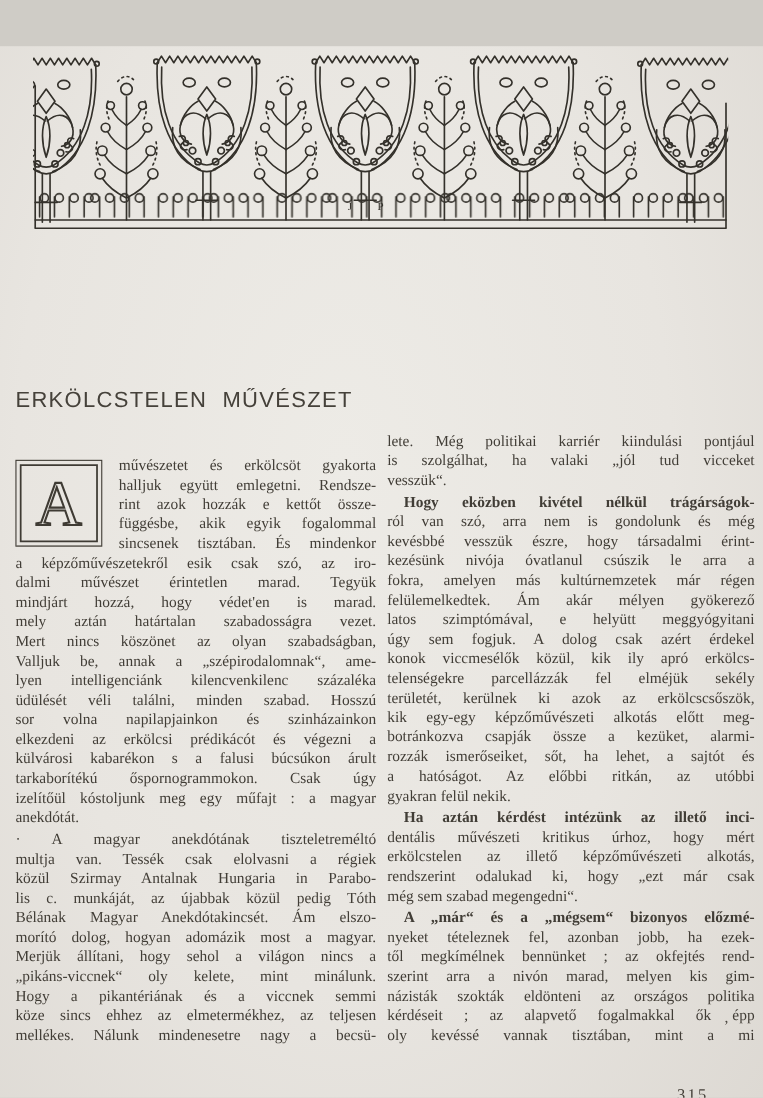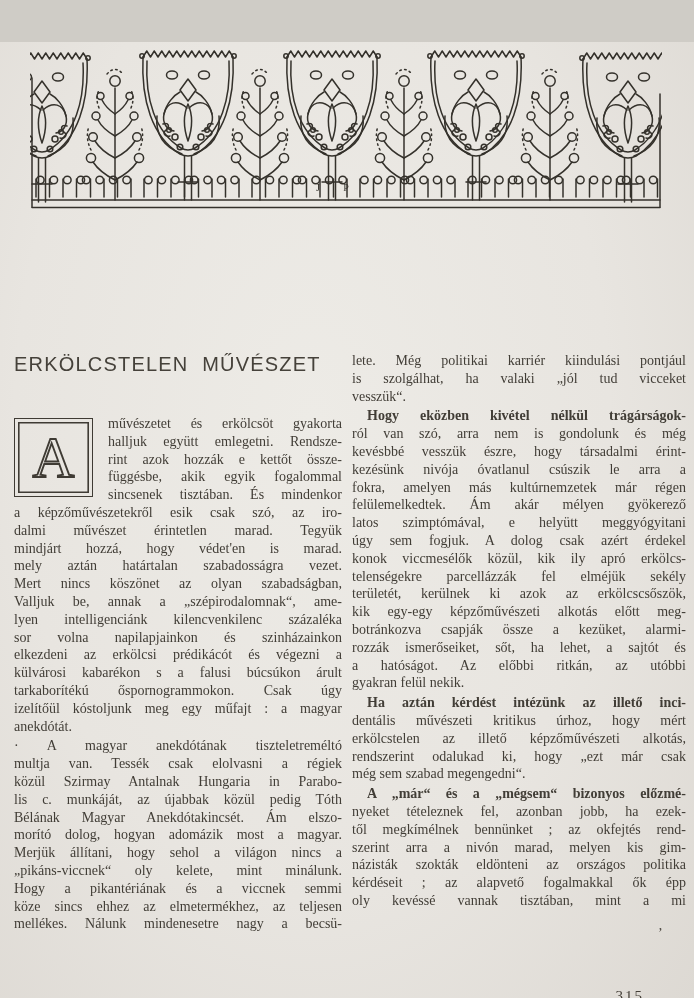--- a/index.html
+++ b/index.html
@@ -13,21 +13,21 @@
     background:radial-gradient(ellipse at 45% 38%, #edebe6 0%, #e8e5e0 55%, #dcd8d2 100%);
     color:#403c35;
   }
   .ornament {
     display:block; margin:42px 0 0 30px;
     stroke:#34312b; fill:none; stroke-width:1.5; stroke-linecap:round; stroke-linejoin:round;
   }
   .ornament .dot { stroke-dasharray:1.6 3.4; }
   .ornament .mono { font-family:"Liberation Serif",serif; font-size:10px; fill:#34312b; stroke:none; }
   .columns {
-    display:flex; gap:10px; margin:140px 8px 0 14px; align-items:flex-start;
+    display:flex; gap:10px; margin:140px 8px 0 14px; align-items:flex-end;
   }
   .col-left { width:328px; }
   .col-right { width:334px; }
   .title {
     font-family:"Liberation Sans", sans-serif;
     font-size:20px; font-weight:400; letter-spacing:1.2px; word-spacing:7px;
     color:#45413a; margin:0 0 38px 0; line-height:25px;
   }
   .body-text { font-size:14px; line-height:17.8px; color:#413d36; }
   .para { margin:0 0 2px 0; }
@@ -166,20 +166,21 @@
             <div class="tline">rint azok hozzák e kettőt össze-</div>
             <div class="tline">függésbe, akik egyik fogalommal</div>
             <div class="tline">sincsenek tisztában. És mindenkor</div>
             <div class="tline">a képzőművészetekről esik csak szó, az iro-</div>
             <div class="tline">dalmi művészet érintetlen marad. Tegyük</div>
             <div class="tline">mindjárt hozzá, hogy védet'en is marad.</div>
             <div class="tline">mely aztán határtalan szabadosságra vezet.</div>
             <div class="tline">Mert nincs köszönet az olyan szabadságban,</div>
             <div class="tline">Valljuk be, annak a „szépirodalomnak“, ame-</div>
             <div class="tline">lyen intelligenciánk kilencvenkilenc százaléka</div>
+            <div class="tline">üdülését véli találni, minden szabad. Hosszú</div>
             <div class="tline">sor volna napilapjainkon és szinházainkon</div>
             <div class="tline">elkezdeni az erkölcsi prédikácót és végezni a</div>
             <div class="tline">külvárosi kabarékon s a falusi búcsúkon árult</div>
             <div class="tline">tarkaborítékú őspornogrammokon. Csak úgy</div>
             <div class="tline">izelítőül kóstoljunk meg egy műfajt : a magyar</div>
             <div class="tline endline">anekdótát.</div>
           </div>
           <div class="para">
             <div class="tline">· A magyar anekdótának tiszteletreméltó</div>
             <div class="tline">multja van. Tessék csak elolvasni a régiek</div>

